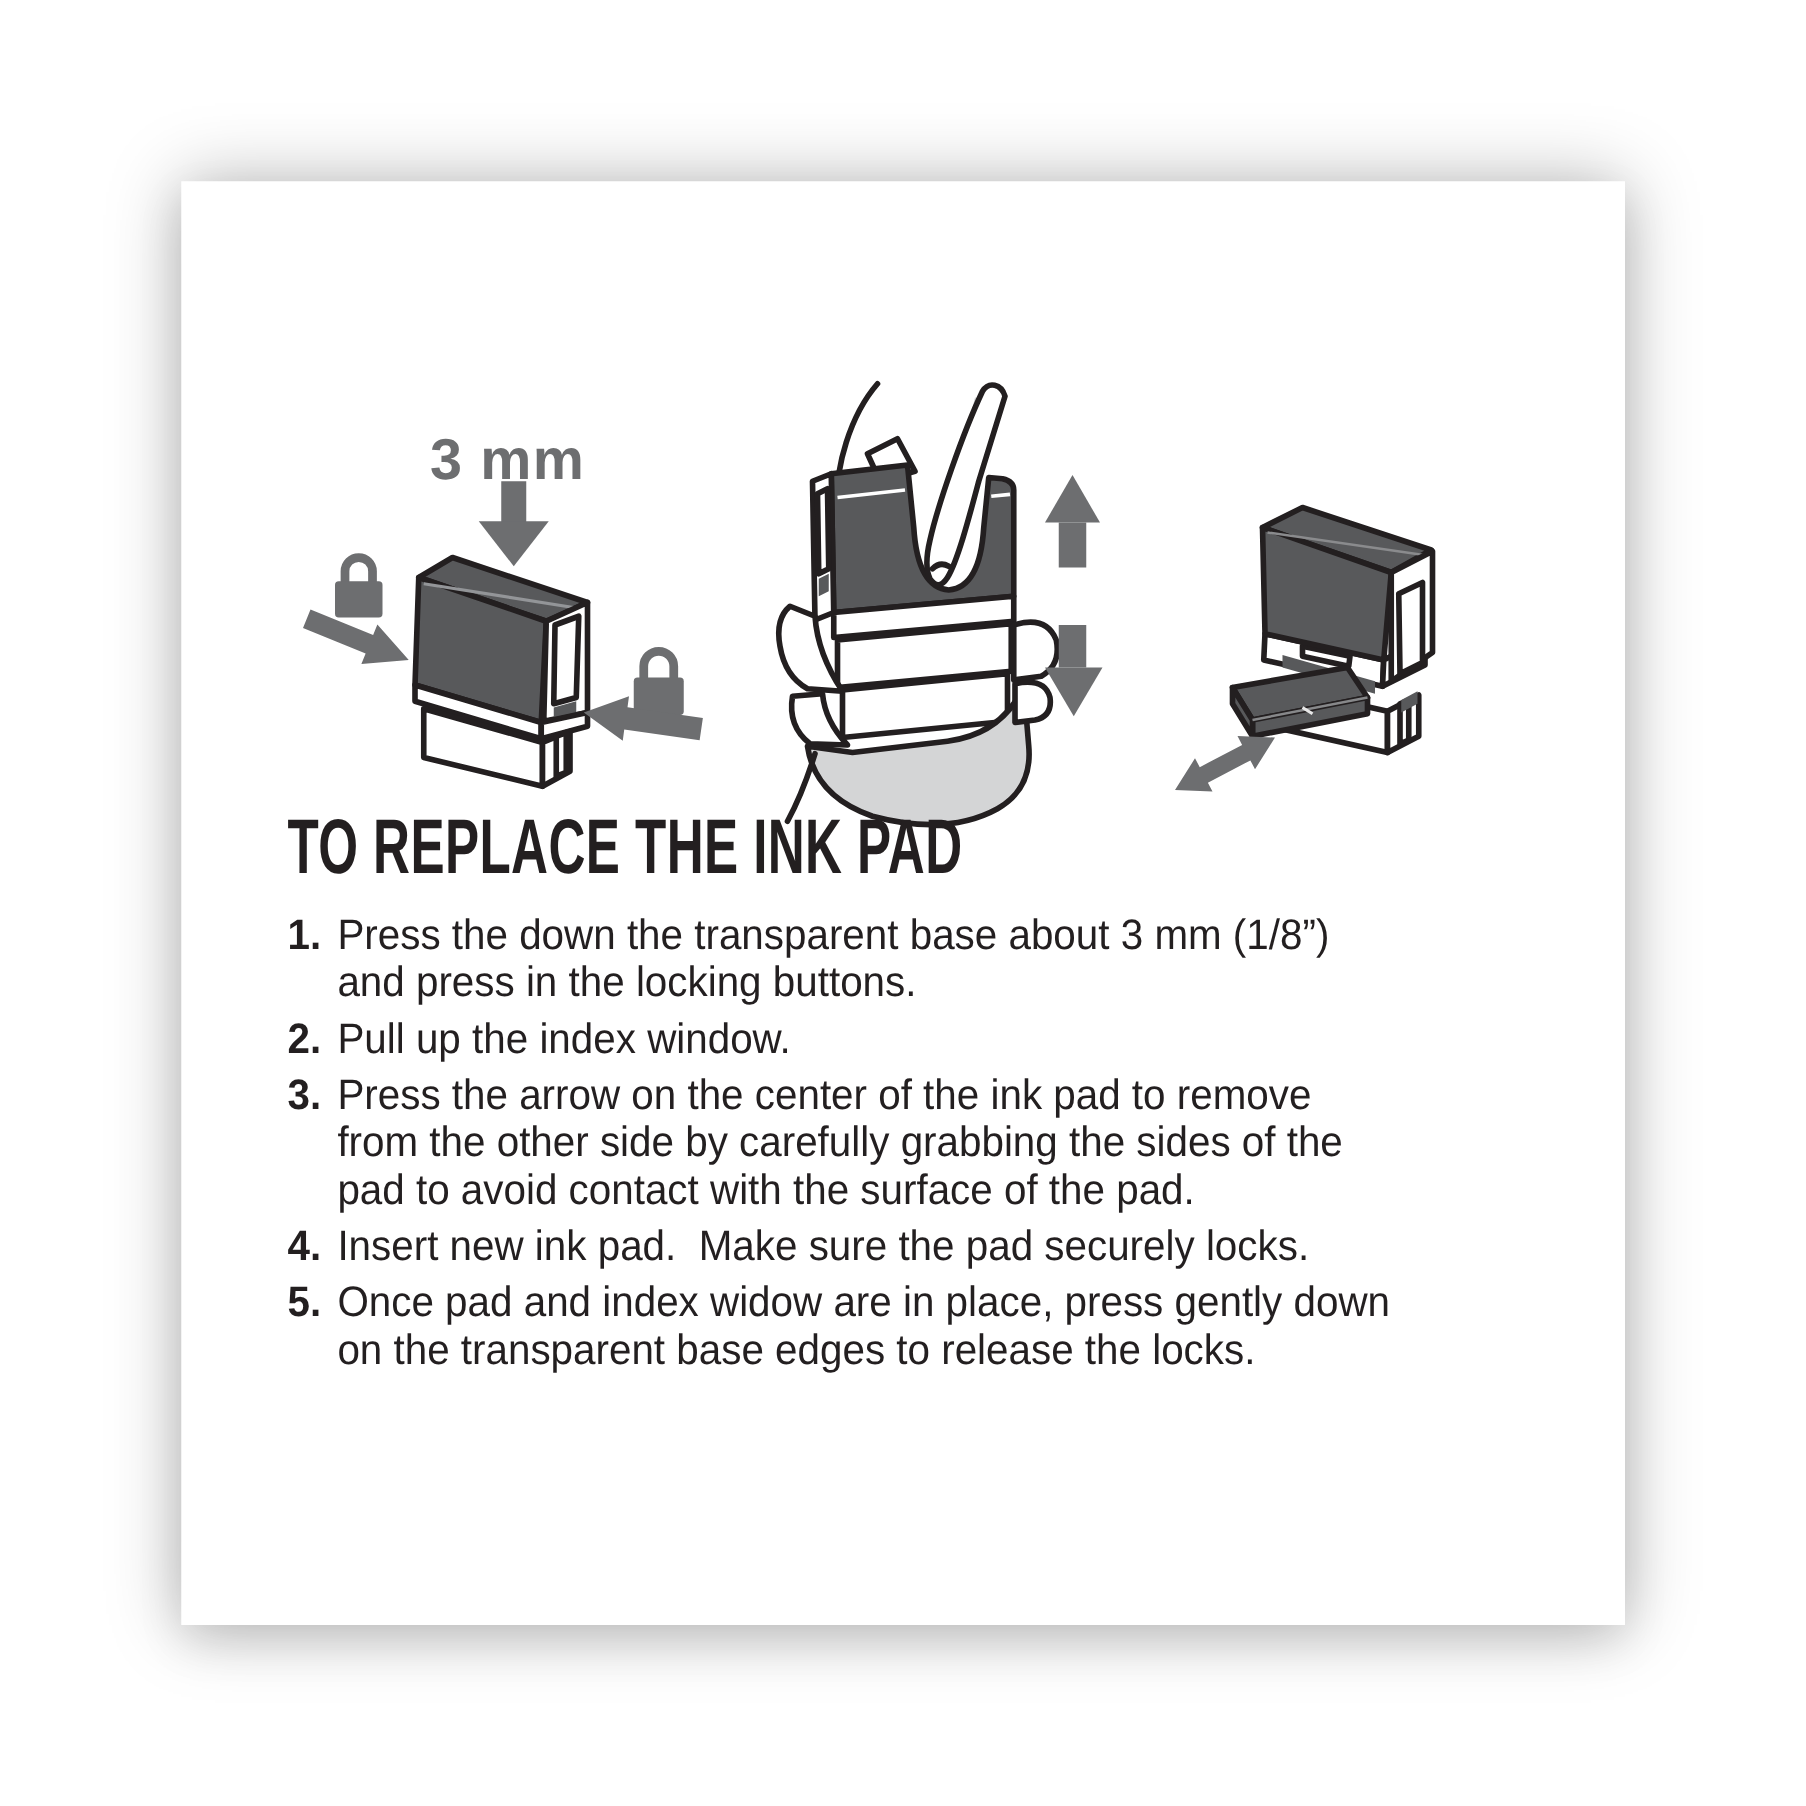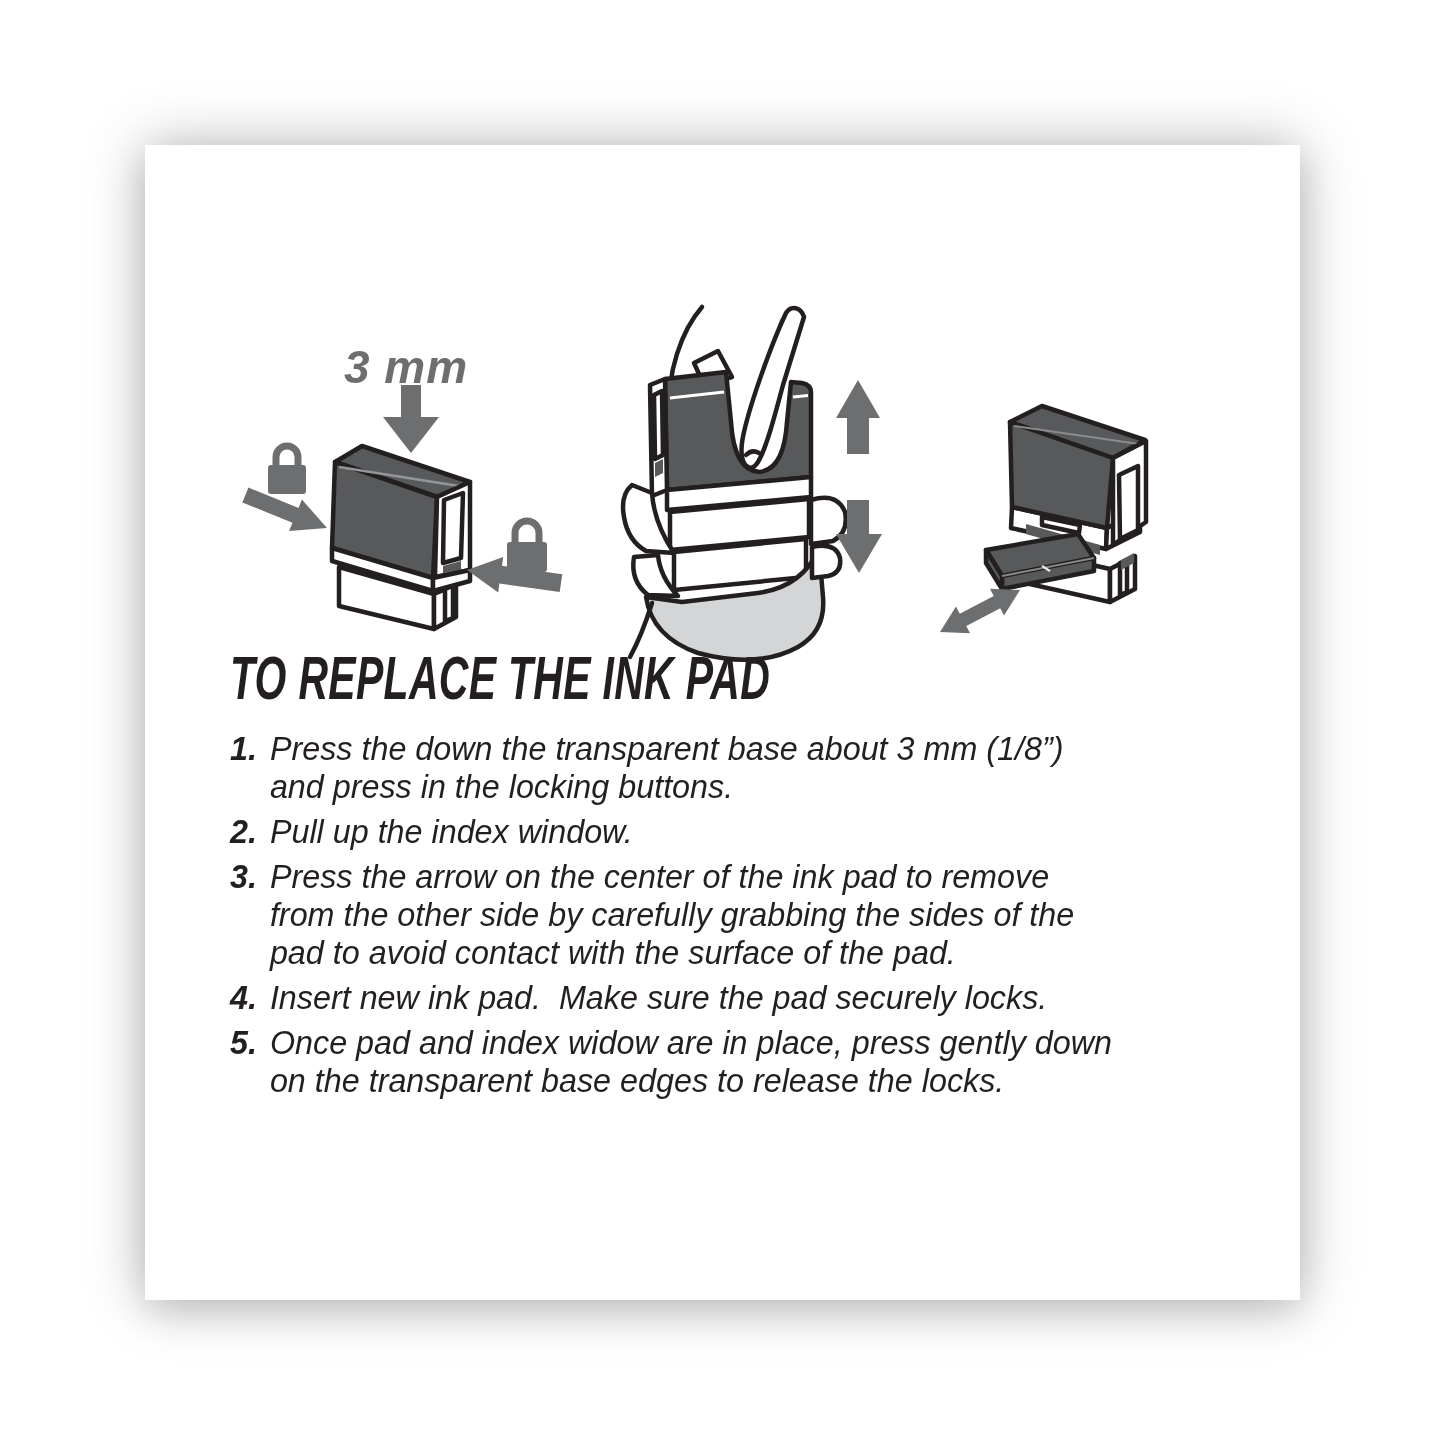--- a/index.html
+++ b/index.html
@@ -1,19 +1,19 @@
 <!DOCTYPE html>
 <html><head>
 <meta charset="utf-8">
 <style>
   html,body{margin:0;padding:0;background:#ffffff;}
   .page{position:relative;width:1445px;height:1445px;background:#ffffff;overflow:hidden;
         font-family:"Liberation Sans","DejaVu Sans",sans-serif;color:#231f20;}
   .card{position:absolute;left:145px;top:145px;width:1155px;height:1155px;background:#ffffff;
-        box-shadow:0 0 55px rgba(0,0,0,.28), 0 14px 34px rgba(0,0,0,.10);font-style:italic;}
+        box-shadow:0 0 55px rgba(0,0,0,.28), 0 14px 34px rgba(0,0,0,.10);}
   .fig{position:absolute;}
   .fig1{left:90px;top:172px;}
   .fig2{left:445px;top:140px;}
   .fig3{left:785px;top:222px;}
   .heading{position:absolute;left:85px;top:502px;margin:0;font-size:62px;font-weight:bold;line-height:1;
            color:#231f20;transform:scaleX(.66);transform-origin:left top;white-space:nowrap;letter-spacing:.5px;}
   .steps{position:absolute;left:85px;top:584px;width:1150px;transform:scaleX(.95);transform-origin:left top;}
   .step{display:flex;margin-bottom:7px;font-size:34px;line-height:38px;}
   .step .num{flex:0 0 42px;font-weight:bold;}
   .step .txt{white-space:pre-wrap;}

